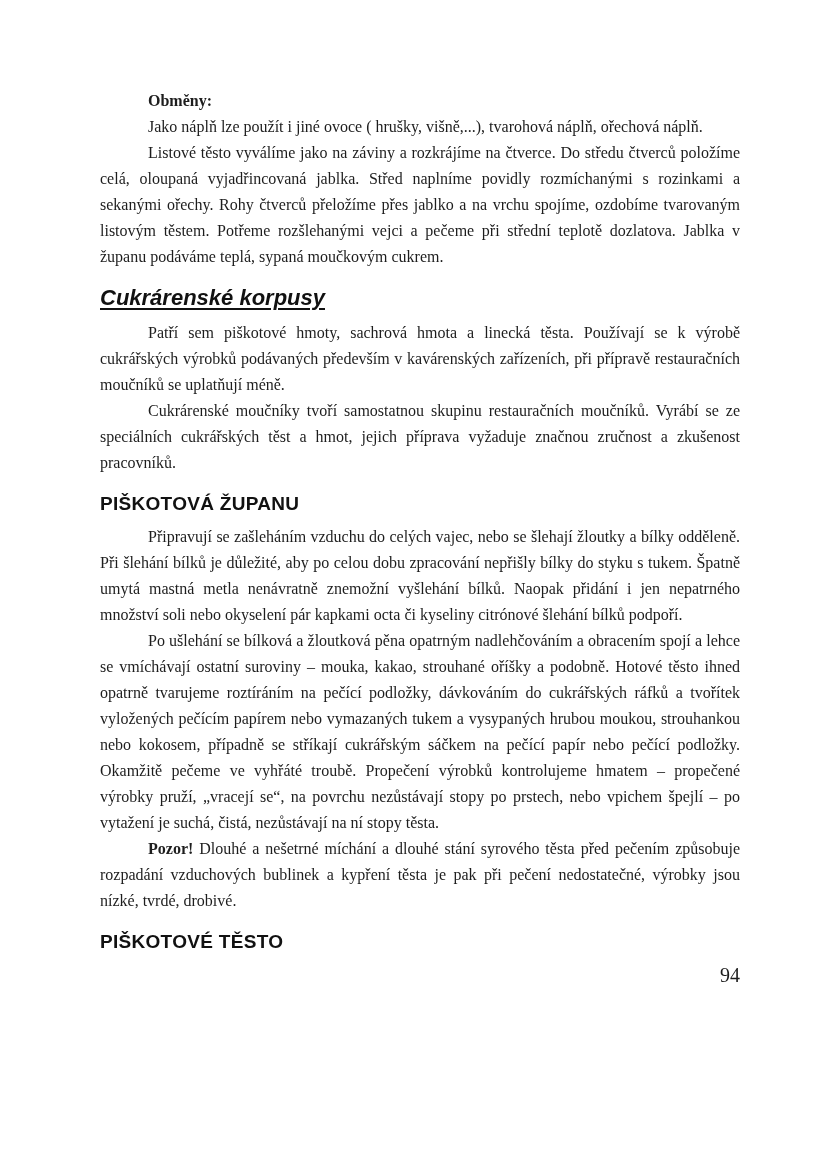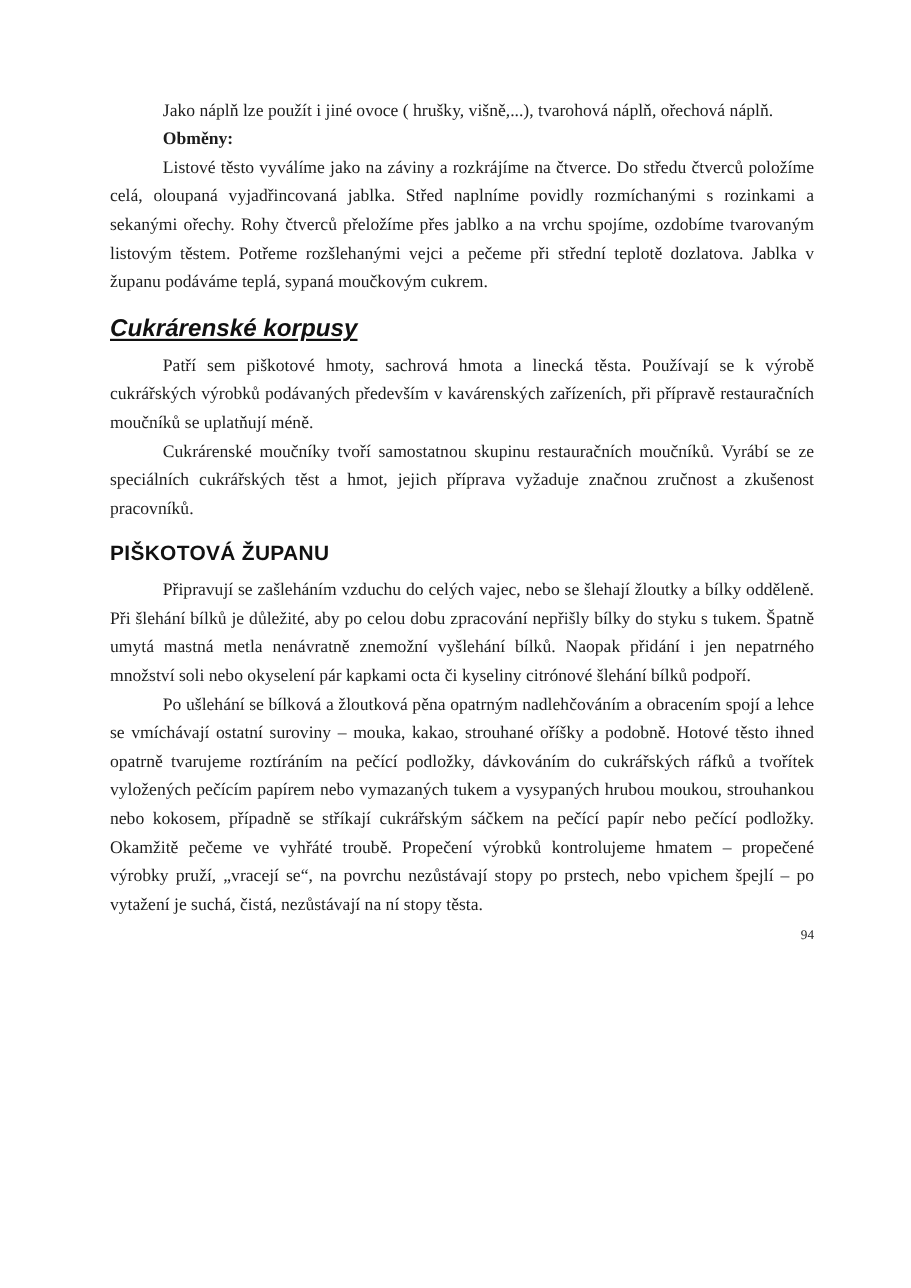--- a/index.html
+++ b/index.html
@@ -54,41 +54,43 @@
     color: #111111;
     line-height: 27px;
   }
   .h-script .underlined {
     text-decoration: underline;
     text-decoration-thickness: 2px;
     text-underline-offset: 3px;
   }
   .page-number {
     margin-top: 1px;
-    font-size: 12px;
+    font-size: 20px;
     line-height: 26px;
     text-align: right;
     color: #1d1d1d;
   }
 </style>
 </head>
 <body>
 
 <div class="page">
   <div class="content">
 
+    <p class="para single-line bold-label">Obměny:</p>
     <p class="para single-line">Jako náplň lze použít i jiné ovoce ( hrušky, višně,...), tvarohová náplň, ořechová náplň.</p>
-    <p class="para single-line bold-label">Obměny:</p>
 
     <p class="para">Listové těsto vyválíme jako na záviny a rozkrájíme na čtverce. Do středu čtverců položíme celá, oloupaná vyjadřincovaná jablka. Střed naplníme povidly rozmíchanými s rozinkami a sekanými ořechy. Rohy čtverců přeložíme přes jablko a na vrchu spojíme, ozdobíme tvarovaným listovým těstem. Potřeme rozšlehanými vejci a pečeme při střední teplotě dozlatova. Jablka v županu podáváme teplá, sypaná moučkovým cukrem.</p>
 
     <h1 class="h-script"><span class="underlined">Cukrárenské korpusy</span></h1>
     <p class="para">Patří sem piškotové hmoty, sachrová hmota a linecká těsta. Používají se k výrobě cukrářských výrobků podávaných především v kavárenských zařízeních, při přípravě restauračních moučníků se uplatňují méně.</p>
     <p class="para">Cukrárenské moučníky tvoří samostatnou skupinu restauračních moučníků. Vyrábí se ze speciálních cukrářských těst a hmot, jejich příprava vyžaduje značnou zručnost a zkušenost pracovníků.</p>
 
     <h1 class="h-main">PIŠKOTOVÁ ŽUPANU</h1>
     <p class="para">Připravují se zašleháním vzduchu do celých vajec, nebo se šlehají žloutky a bílky odděleně. Při šlehání bílků je důležité, aby po celou dobu zpracování nepřišly bílky do styku s tukem. Špatně umytá mastná metla nenávratně znemožní vyšlehání bílků. Naopak přidání i jen nepatrného množství soli nebo okyselení pár kapkami octa či kyseliny citrónové šlehání bílků podpoří.</p>
     <p class="para">Po ušlehání se bílková a žloutková pěna opatrným nadlehčováním a obracením spojí a lehce se vmíchávají ostatní suroviny – mouka, kakao, strouhané oříšky a podobně. Hotové těsto ihned opatrně tvarujeme roztíráním na pečící podložky, dávkováním do cukrářských ráfků a tvořítek vyložených pečícím papírem nebo vymazaných tukem a vysypaných hrubou moukou, strouhankou nebo kokosem, případně se stříkají cukrářským sáčkem na pečící papír nebo pečící podložky. Okamžitě pečeme ve vyhřáté troubě. Propečení výrobků kontrolujeme hmatem – propečené výrobky pruží, „vracejí se“, na povrchu nezůstávají stopy po prstech, nebo vpichem špejlí – po vytažení je suchá, čistá, nezůstávají na ní stopy těsta.</p>
+    <p class="para"><b>Pozor!</b> <span>Dlouhé a nešetrné míchání a dlouhé stání syrového těsta před pečením způsobuje rozpadání vzduchových bublinek a kypření těsta je pak při pečení nedostatečné, výrobky jsou nízké, tvrdé, drobivé.</span></p>
 
+    <h1 class="h-main">PIŠKOTOVÉ TĚSTO</h1>
 
     <div class="page-number">94</div>
   </div>
 </div>
 
 </body></html>

